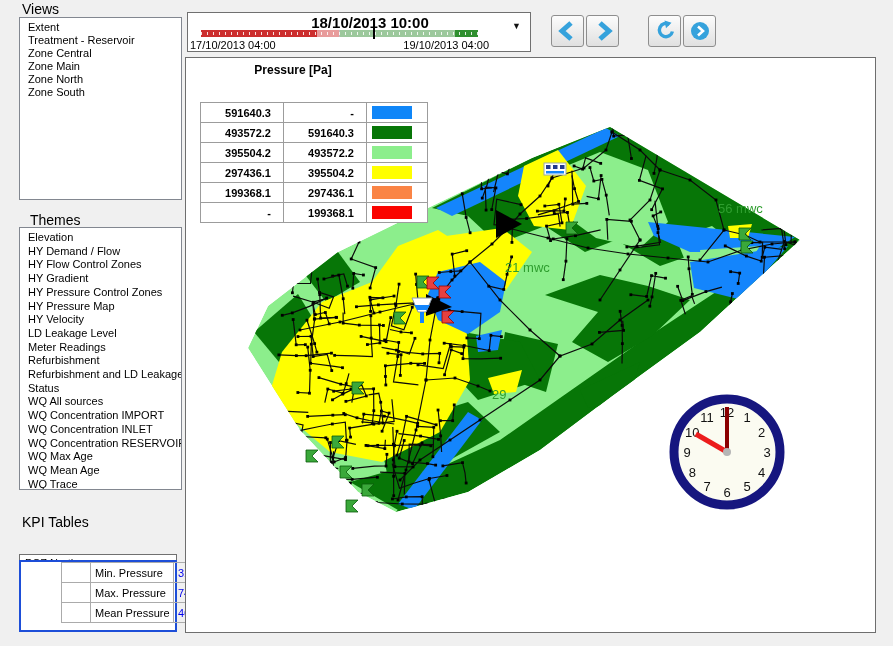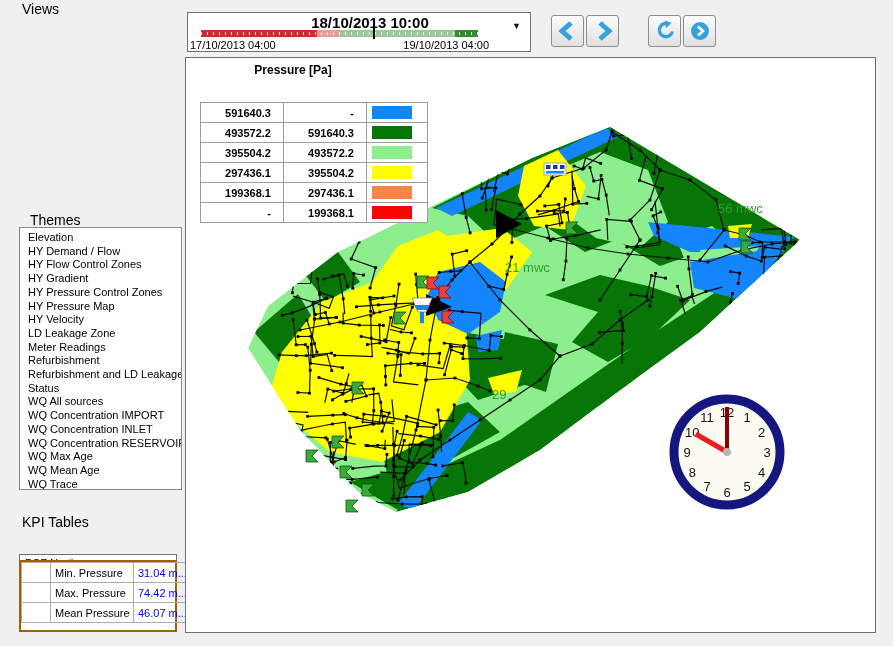--- a/index.html
+++ b/index.html
@@ -8,21 +8,21 @@
   .lbl{position:absolute;font-size:14px;color:#000;}
   .listbox{position:absolute;background:#fff;border:1px solid #828790;box-sizing:border-box;overflow:hidden;padding-top:3px;}
   .listbox .li{padding:0 2px 0 8px;white-space:nowrap;overflow:hidden;}
   #views-list{left:19px;top:17px;width:163px;height:183px;}
   #views-list .li{line-height:13px;}
   #themes-list{left:19px;top:227px;width:163px;height:263px;}
   #themes-list .li{line-height:13.7px;}
   .combo{position:absolute;left:19px;top:554px;width:158px;height:19px;background:#fff;border:1px solid #707070;box-sizing:border-box;}
   .combo .txt{position:absolute;left:5px;top:2px;}
   .combo .caret{position:absolute;right:5px;top:4px;font-size:8px;color:#222;}
-  .kpi-wrap{position:absolute;left:19px;top:560px;width:158px;height:72px;background:#fff;border:2px solid #a16207;box-sizing:border-box;}
+  .kpi-wrap{position:absolute;left:19px;top:560px;width:158px;height:72px;background:#fff;border:2px solid #1d4ed8;box-sizing:border-box;padding-left:40px;}
   .kpi-wrap table{border-collapse:collapse;width:100%;table-layout:fixed;}
   .kpi-wrap td{border:1px solid #ababab;height:19px;font-size:11px;padding:0 4px;overflow:hidden;white-space:nowrap;}
   .kpi-wrap td.hdrcell{width:20px;}
   .kpi-wrap td.lab{width:74px;color:#000;}
   .kpi-wrap td.val{width:52px;color:#0000ee;}
   .timeline{position:absolute;left:187px;top:12px;width:344px;height:40px;background:#fff;border:1px solid #707070;box-sizing:border-box;}
   .tl-current{position:absolute;left:42px;width:280px;top:1px;text-align:center;font-weight:bold;font-size:15px;}
   .tl-bar{position:absolute;left:13px;top:17px;width:277px;height:7px;background:#bbb;}
   .tl-seg{position:absolute;top:0;height:7px;}
   .tl-ticks{position:absolute;left:0;top:2px;width:100%;height:3px;
@@ -44,31 +44,39 @@
   .swatch{width:40px;height:13px;}
   .maplabel{fill:#2f9e2f;font-size:13px;font-family:"Liberation Sans",sans-serif;}
   .clocknum{fill:#111;font-size:13px;font-family:"Liberation Sans",sans-serif;text-anchor:middle;}
 </style>
 </head>
 <body>
 
 <div class="app">
 
   <div class="lbl" style="left:22px;top:1px;">Views</div>
+  <div class="listbox" id="views-list">
+      <div class="li">Extent</div>
+      <div class="li">Treatment - Reservoir</div>
+      <div class="li">Zone Central</div>
+      <div class="li">Zone Main</div>
+      <div class="li">Zone North</div>
+      <div class="li">Zone South</div>
+    </div>
 
   <div class="lbl" style="left:30px;top:212px;">Themes</div>
   <div class="listbox" id="themes-list">
       <div class="li">Elevation</div>
       <div class="li">HY Demand / Flow</div>
       <div class="li">HY Flow Control Zones</div>
       <div class="li">HY Gradient</div>
       <div class="li">HY Pressure Control Zones</div>
       <div class="li">HY Pressure Map</div>
       <div class="li">HY Velocity</div>
-      <div class="li">LD Leakage Zone</div>
+      <div class="li">LD Leakage Level</div>
       <div class="li">Meter Readings</div>
       <div class="li">Refurbishment</div>
       <div class="li">Refurbishment and LD Leakage</div>
       <div class="li">Status</div>
       <div class="li">WQ All sources</div>
       <div class="li">WQ Concentration IMPORT</div>
       <div class="li">WQ Concentration INLET</div>
       <div class="li">WQ Concentration RESERVOIR</div>
       <div class="li">WQ Max Age</div>
       <div class="li">WQ Mean Age</div>

